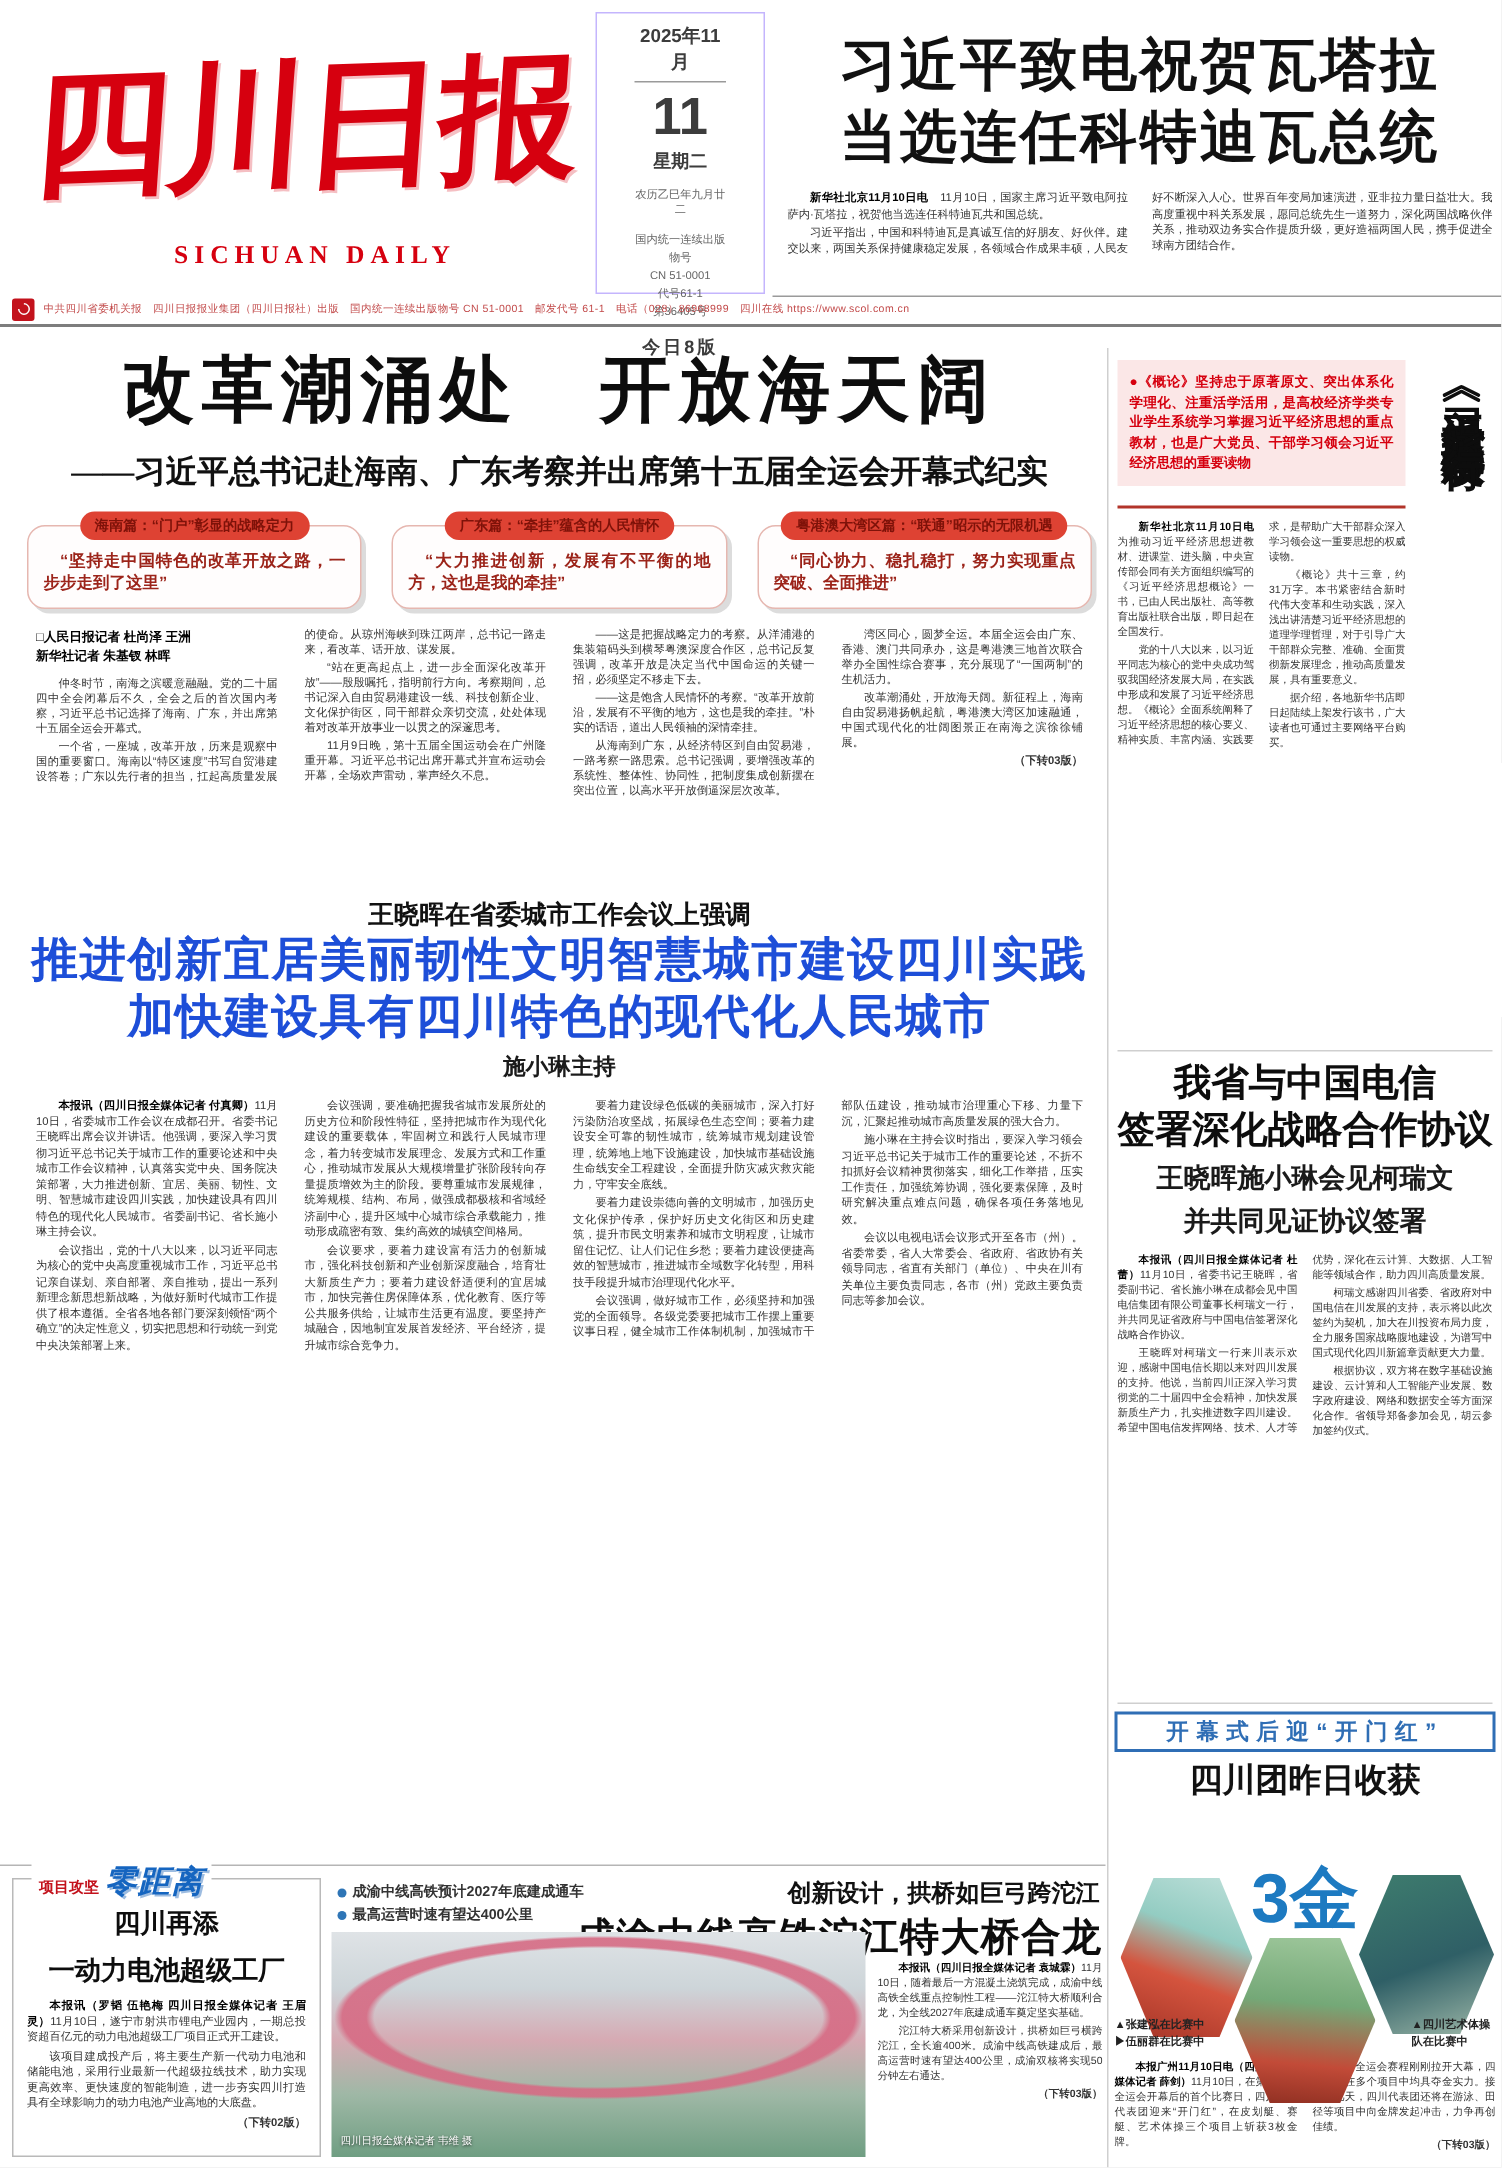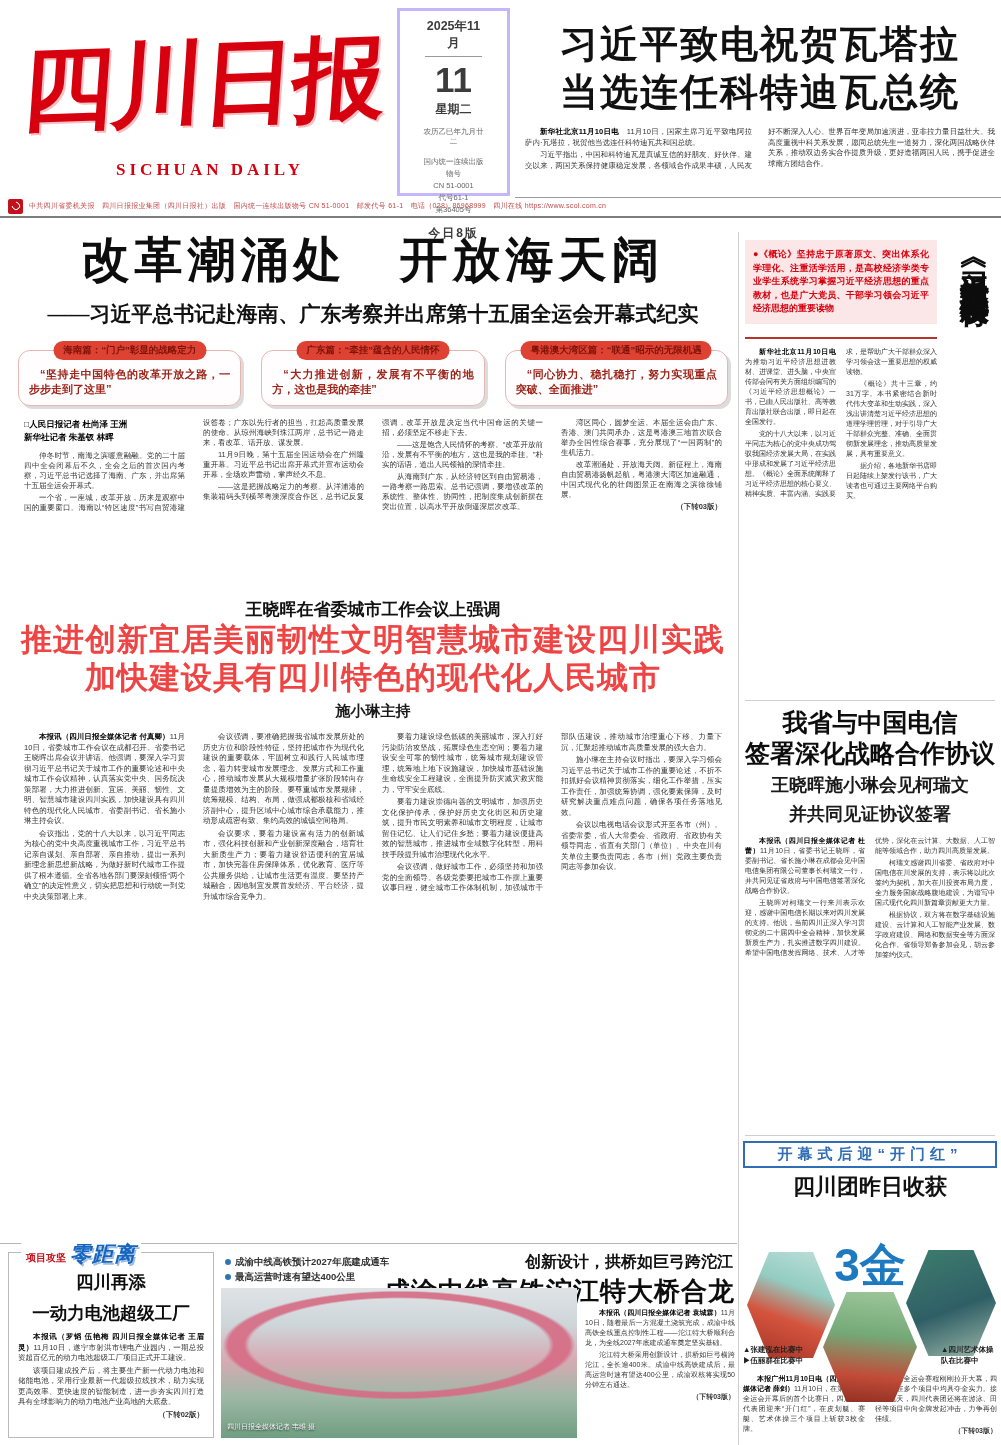--- a/index.html
+++ b/index.html
@@ -21,21 +21,21 @@
     transform:skewX(-6deg) rotate(-2deg);
     text-shadow:2px 2px 0 rgba(214,0,15,.25);
   }
   .mast-sub {
     left:100px; top:160px; width:220px; text-align:center;
     font-family:"Liberation Serif", serif; font-weight:700;
     font-size:17px; letter-spacing:4px; color:#d6000f;
   }
   .date-box {
     left:397px; top:8px; width:113px; height:188px;
-    border:3px solid #c4b5fd; padding:7px 22px 5px;
+    border:1px solid #c4b5fd; padding:7px 22px 5px;
     text-align:center; color:#3c3c3c;
     display:flex; flex-direction:column; align-items:center;
   }
   .db-ym { font-size:12.5px; font-weight:700; width:90%;
            border-bottom:1px solid #9a9a9a; padding-bottom:4px; }
   .db-day { font-size:35px; font-weight:700; line-height:40px; margin-top:3px; }
   .db-week { font-size:12px; font-weight:700; margin-top:1px; }
   .db-lunar { font-size:7.5px; color:#666; margin-top:9px; }
   .db-pub { font-size:7.5px; color:#666; line-height:12px; margin-top:9px; }
   .db-pages { font-size:12px; font-weight:700; margin-top:9px; letter-spacing:2px; }
@@ -80,21 +80,21 @@
              text-align:justify; color:#333; }
   .byline { font-size:8.5px; font-weight:700; line-height:13px;
             margin-bottom:7px; color:#000; }
   .jump { text-align:right; font-weight:700; text-indent:0 !important; }
 
   
   .city-story { left:8px; top:598px; width:730px; }
   .cs-kicker { text-align:center; font-family:"Liberation Serif", serif;
                font-weight:700; font-size:17px; color:#111; }
   .cs-h { text-align:center; font-weight:900; font-size:31px; letter-spacing:1px;
-          line-height:38px; color:#ef4444; }
+          line-height:38px; color:#1d4ed8; }
   .cs-deck { text-align:center; font-family:"Liberation Serif", serif;
              font-size:15px; font-weight:700; margin-top:5px; }
   .cs-flow { margin-top:11px; padding:0 16px; height:498px; overflow:hidden;
              columns:4; column-gap:18px; font-size:7.5px; line-height:10.5px;
              text-align:justify; color:#333; }
 
   
   .v-rule { left:738px; top:232px; height:1213px; border-left:1px solid #cfcfcf; }
   .band-rule { left:0; top:1243px; width:737px; border-top:1px solid #b5b5b5; }
   .rail-rule1 { left:745px; top:700px; width:250px; border-top:1px solid #cfcfcf; }
@@ -228,20 +228,21 @@
         <div class="qtext">“同心协力、稳扎稳打，努力实现重点突破、全面推进”</div>
       </div>
     </div>
     <div class="ms-flow flow">
       <div class="byline">
         <div>□人民日报记者 杜尚泽 王洲</div>
         <div>新华社记者 朱基钗 林晖</div>
       </div>
       <p>仲冬时节，南海之滨暖意融融。党的二十届四中全会闭幕后不久，全会之后的首次国内考察，习近平总书记选择了海南、广东，并出席第十五届全运会开幕式。</p>
       <p>一个省，一座城，改革开放，历来是观察中国的重要窗口。海南以“特区速度”书写自贸港建设答卷；广东以先行者的担当，扛起高质量发展的使命。从琼州海峡到珠江两岸，总书记一路走来，看改革、话开放、谋发展。</p>
+      <p>“站在更高起点上，进一步全面深化改革开放”——殷殷嘱托，指明前行方向。考察期间，总书记深入自由贸易港建设一线、科技创新企业、文化保护街区，同干部群众亲切交流，处处体现着对改革开放事业一以贯之的深邃思考。</p>
       <p>11月9日晚，第十五届全国运动会在广州隆重开幕。习近平总书记出席开幕式并宣布运动会开幕，全场欢声雷动，掌声经久不息。</p>
       <p>——这是把握战略定力的考察。从洋浦港的集装箱码头到横琴粤澳深度合作区，总书记反复强调，改革开放是决定当代中国命运的关键一招，必须坚定不移走下去。</p>
       <p>——这是饱含人民情怀的考察。“改革开放前沿，发展有不平衡的地方，这也是我的牵挂。”朴实的话语，道出人民领袖的深情牵挂。</p>
       <p>从海南到广东，从经济特区到自由贸易港，一路考察一路思索。总书记强调，要增强改革的系统性、整体性、协同性，把制度集成创新摆在突出位置，以高水平开放倒逼深层次改革。</p>
       <p>湾区同心，圆梦全运。本届全运会由广东、香港、澳门共同承办，这是粤港澳三地首次联合举办全国性综合赛事，充分展现了“一国两制”的生机活力。</p>
       <p>改革潮涌处，开放海天阔。新征程上，海南自由贸易港扬帆起航，粤港澳大湾区加速融通，中国式现代化的壮阔图景正在南海之滨徐徐铺展。</p>
       <p class="jump">（下转03版）</p>
     </div>
   </div>
 

